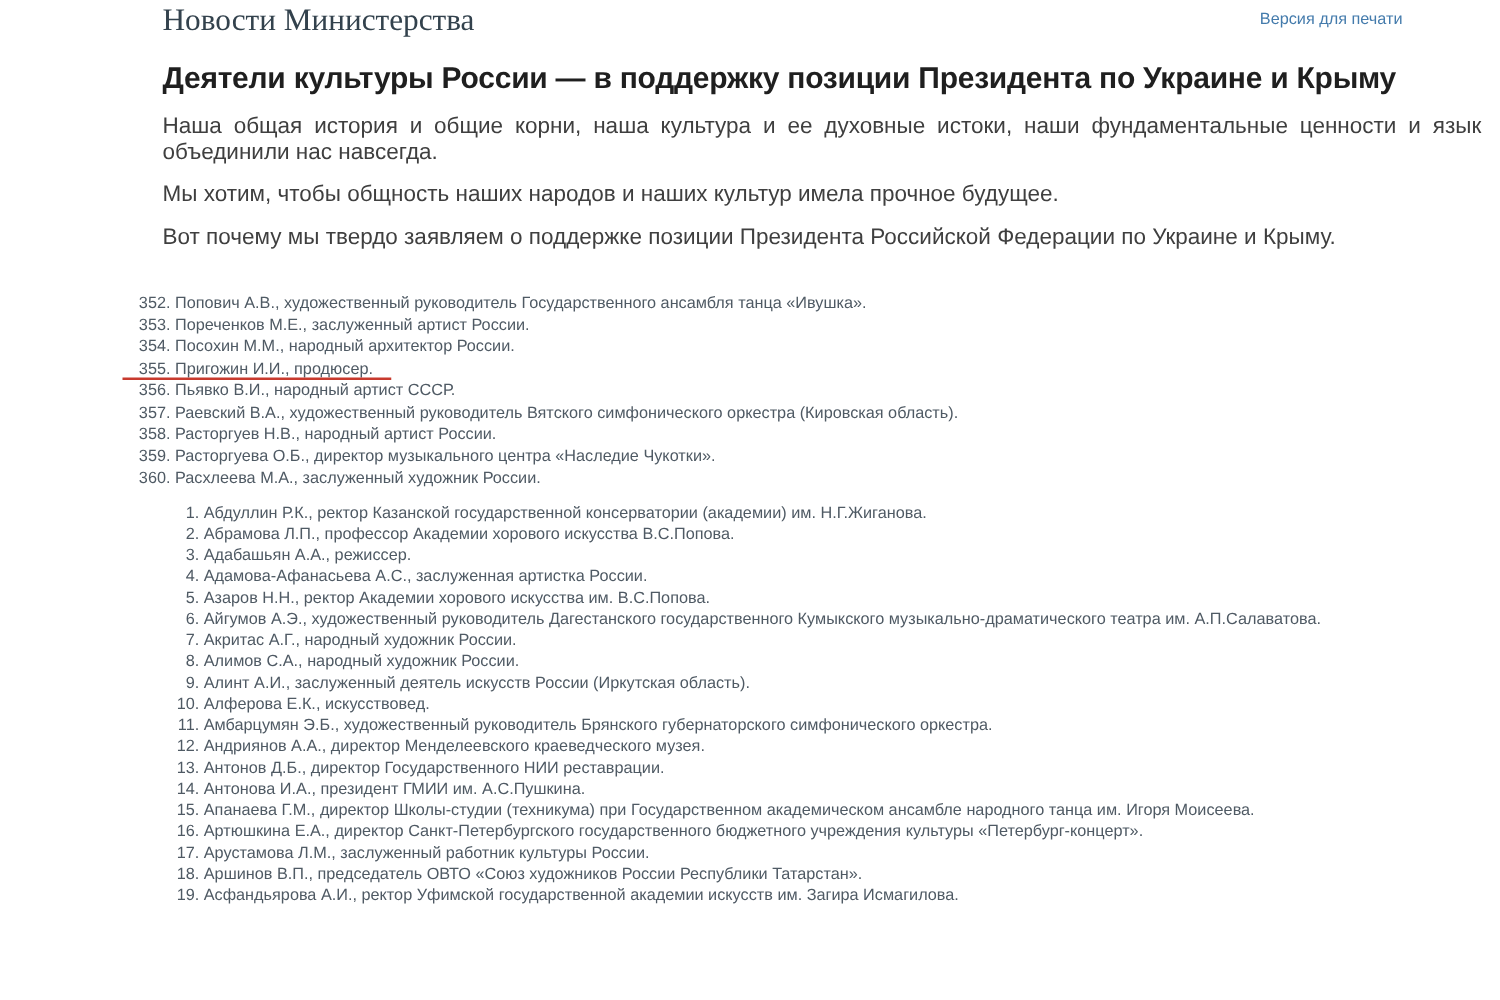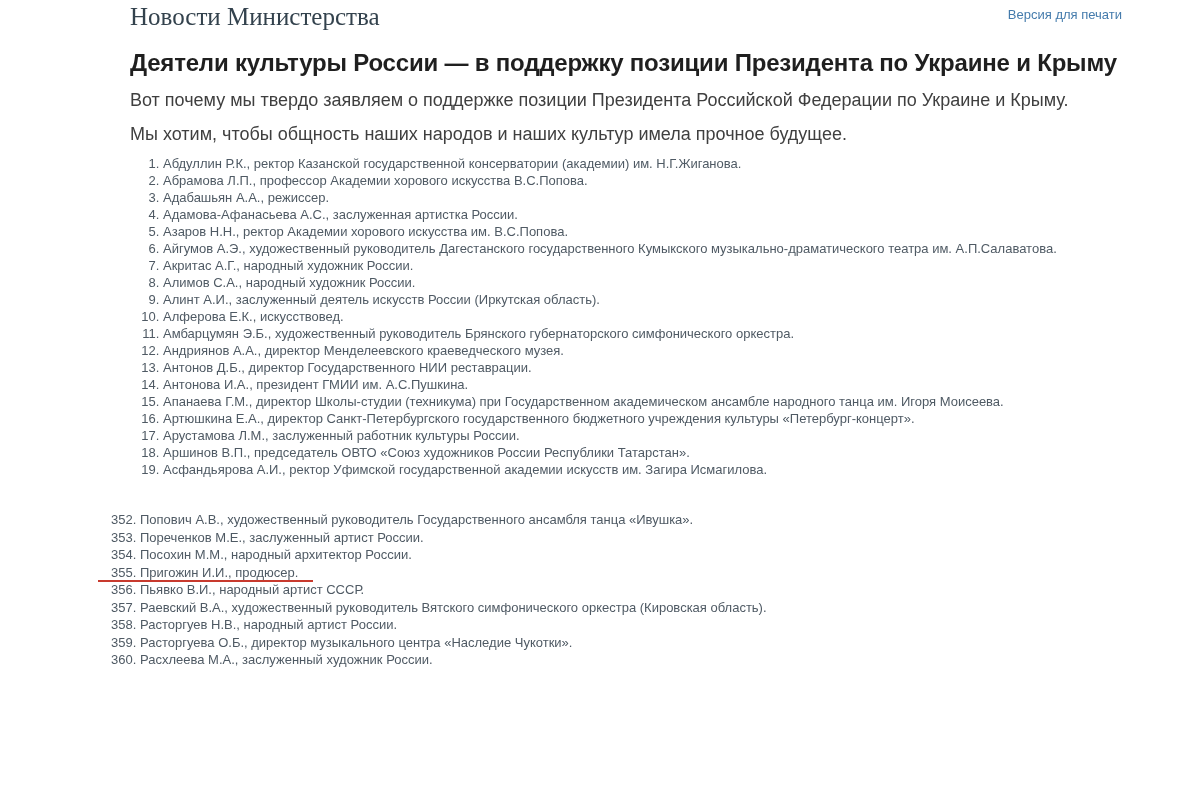--- a/index.html
+++ b/index.html
@@ -98,24 +98,37 @@
   <div class="topbar">
     <h2 class="section-title">Новости Министерства</h2>
     <a class="print-link" href="#">Версия для печати</a>
   </div>
 
   <div class="content">
 
     <h1 class="article-title">Деятели культуры России — в поддержку позиции Президента по Украине и Крыму</h1>
 
 
+    <p class="para">Наша общая история и общие корни, наша культура и ее духовные истоки, наши фундаментальные ценности и язык объединили нас навсегда.</p>
+
+    <p class="para">Мы хотим, чтобы общность наших народов и наших культур имела прочное будущее.</p>
 
     <p class="para">Вот почему мы твердо заявляем о поддержке позиции Президента Российской Федерации по Украине и Крыму.</p>
 
-    <p class="para">Мы хотим, чтобы общность наших народов и наших культур имела прочное будущее.</p>
+    <ol class="signatories signatories-bottom" start="352">
+        <li>Попович А.В., художественный руководитель Государственного ансамбля танца «Ивушка».</li>
+        <li>Пореченков М.Е., заслуженный артист России.</li>
+        <li>Посохин М.М., народный архитектор России.</li>
+        <li>Пригожин И.И., продюсер.<div class="red-underline" style="background: rgb(200, 58, 46);"></div></li>
+        <li>Пьявко В.И., народный артист СССР.</li>
+        <li>Раевский В.А., художественный руководитель Вятского симфонического оркестра (Кировская область).</li>
+        <li>Расторгуев Н.В., народный артист России.</li>
+        <li>Расторгуева О.Б., директор музыкального центра «Наследие Чукотки».</li>
+        <li>Расхлеева М.А., заслуженный художник России.</li>
+      </ol>
 
     <ol class="signatories signatories-top" start="1">
         <li>Абдуллин Р.К., ректор Казанской государственной консерватории (академии) им. Н.Г.Жиганова.</li>
         <li>Абрамова Л.П., профессор Академии хорового искусства В.С.Попова.</li>
         <li>Адабашьян А.А., режиссер.</li>
         <li>Адамова-Афанасьева А.С., заслуженная артистка России.</li>
         <li>Азаров Н.Н., ректор Академии хорового искусства им. В.С.Попова.</li>
         <li>Айгумов А.Э., художественный руководитель Дагестанского государственного Кумыкского музыкально-драматического театра им. А.П.Салаватова.</li>
         <li>Акритас А.Г., народный художник России.</li>
         <li>Алимов С.А., народный художник России.</li>
@@ -125,27 +138,15 @@
         <li>Андриянов А.А., директор Менделеевского краеведческого музея.</li>
         <li>Антонов Д.Б., директор Государственного НИИ реставрации.</li>
         <li>Антонова И.А., президент ГМИИ им. А.С.Пушкина.</li>
         <li>Апанаева Г.М., директор Школы-студии (техникума) при Государственном академическом ансамбле народного танца им. Игоря Моисеева.</li>
         <li>Артюшкина Е.А., директор Санкт-Петербургского государственного бюджетного учреждения культуры «Петербург-концерт».</li>
         <li>Арустамова Л.М., заслуженный работник культуры России.</li>
         <li>Аршинов В.П., председатель ОВТО «Союз художников России Республики Татарстан».</li>
         <li>Асфандьярова А.И., ректор Уфимской государственной академии искусств им. Загира Исмагилова.</li>
       </ol>
 
-    <ol class="signatories signatories-bottom" start="352">
-        <li>Попович А.В., художественный руководитель Государственного ансамбля танца «Ивушка».</li>
-        <li>Пореченков М.Е., заслуженный артист России.</li>
-        <li>Посохин М.М., народный архитектор России.</li>
-        <li>Пригожин И.И., продюсер.<div class="red-underline" style="background: rgb(200, 58, 46);"></div></li>
-        <li>Пьявко В.И., народный артист СССР.</li>
-        <li>Раевский В.А., художественный руководитель Вятского симфонического оркестра (Кировская область).</li>
-        <li>Расторгуев Н.В., народный артист России.</li>
-        <li>Расторгуева О.Б., директор музыкального центра «Наследие Чукотки».</li>
-        <li>Расхлеева М.А., заслуженный художник России.</li>
-      </ol>
-
   </div>
 
 </div>
 
 </body></html>

